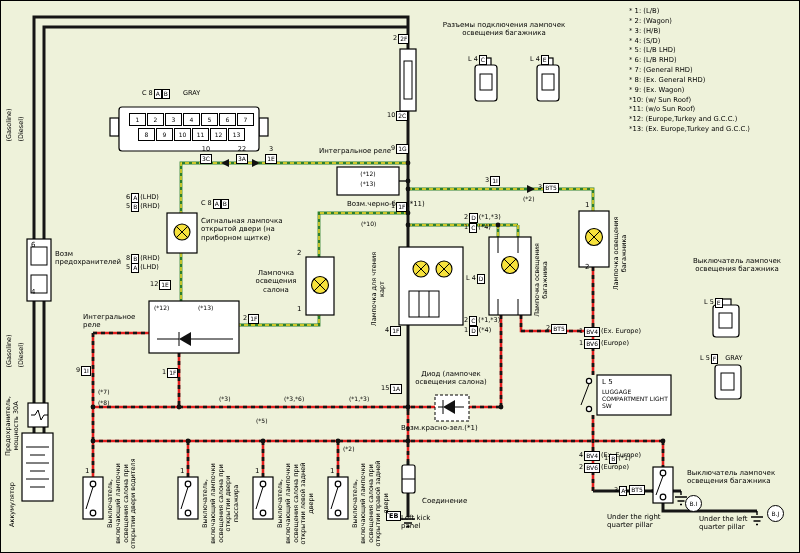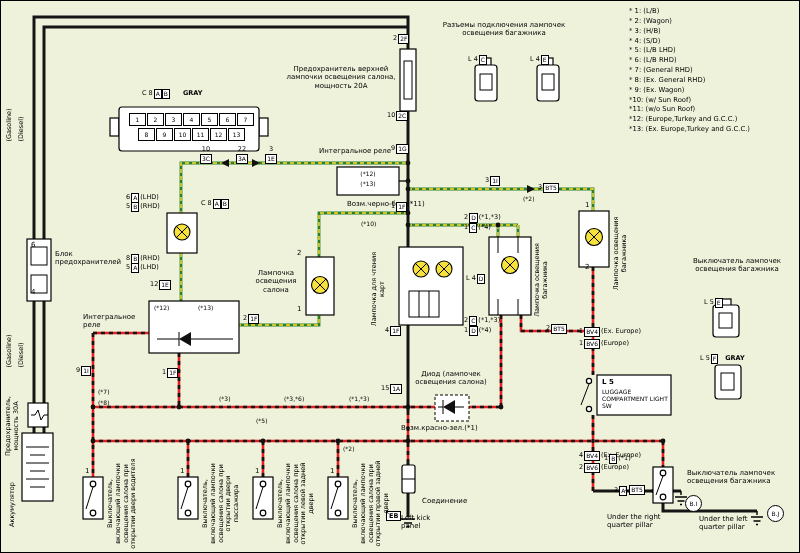--- a/index.html
+++ b/index.html
@@ -15,21 +15,21 @@
 .gy{stroke:#ffdf2b;stroke-width:1.4;fill:none;stroke-dasharray:4 3}
 .cr{fill:#fff;stroke:#000;stroke-width:1.2}
 .lampc{fill:#f7e23c;stroke:#000;stroke-width:1.1}
 .thin{stroke:#000;stroke-width:1;fill:none}
 .thk{stroke:#000;stroke-width:1.4;fill:none}
 .dot{fill:#111}
 .arr{fill:#111}
 .lbl{position:absolute;font-size:7px;line-height:1.18;color:#000}
 .s{font-size:6px}
 .c{text-align:center}
-.b{font-weight:bold}
+.b{font-weight:normal}
 .nw{white-space:nowrap}
 .vlab{position:absolute;transform:rotate(-90deg);transform-origin:0 0;font-size:6.5px;line-height:1.2;text-align:center}
 .pn{display:inline-block;font-size:6.5px;vertical-align:middle;padding:0 1px}
 .pb{display:inline-block;border:1px solid #000;background:#fff;padding:0 1px;font-size:6px;line-height:1.35;vertical-align:middle}
 .legend{position:absolute;left:628px;top:6px;width:168px;font-size:6.8px;line-height:1.45}
 .circ{position:absolute;width:17px;height:17px;border:1px solid #000;border-radius:50%;background:#fff;font-size:6px;display:flex;align-items:center;justify-content:center}
 .ebbox{position:absolute;border:1px solid #000;background:#fff;font-size:6.5px;padding:0 2px;font-weight:bold}
 .pins-row{position:absolute;display:flex}
 .pins-row span{width:17px;height:13px;border:1px solid #000;font-size:6px;display:flex;align-items:center;justify-content:center;background:#fff;margin-right:1px}
 </style>
@@ -283,21 +283,20 @@
     </div>
 <div class="pins-row" style="left:137px;top:127px">
       <span>8</span>
       <span>9</span>
       <span>10</span>
       <span>11</span>
       <span>12</span>
       <span>13</span>
     </div>
 
-<div class="lbl c" style="left:278px;top:64px;width:124px">Предохранитель верхней лампочки освещения салона, мощность 20A</div>
 <div class="lbl c" style="left:436px;top:20px;width:134px">Разъемы подключения лампочек освещения багажника</div>
 <div class="lbl nw" style="left:466px;top:54px"><span class="pn">L 4</span><span class="pb">C</span></div>
 <div class="lbl nw" style="left:528px;top:54px"><span class="pn">L 4</span><span class="pb">E</span></div>
 
 <div class="lbl nw" style="left:318px;top:146px">Интегральное реле</div>
 <div class="lbl c s" style="left:340px;top:169px;width:54px">(*12)</div>
 <div class="lbl c s" style="left:340px;top:179px;width:54px">(*13)</div>
 
 <div class="lbl c" style="left:196px;top:145px;width:18px"><span class="pn">10</span><br><span class="pb">3C</span></div>
 <div class="lbl c" style="left:232px;top:145px;width:18px"><span class="pn">22</span><br><span class="pb">3A</span></div>
@@ -311,22 +310,23 @@
 <div class="lbl nw" style="left:536px;top:182px"><span class="pn">3</span><span class="pb">BT5</span></div>
 <div class="lbl nw" style="left:346px;top:199px">Возм.черно-бел.(*11)</div>
 <div class="lbl nw" style="left:389px;top:201px"><span class="pn">1</span><span class="pb">1F</span></div>
 <div class="lbl nw s" style="left:360px;top:219px">(*10)</div>
 
 <div class="lbl nw" style="left:124px;top:192px"><span class="pn">6</span><span class="pb">A</span><span class="pn s">(LHD)</span></div>
 <div class="lbl nw" style="left:124px;top:201px"><span class="pn">5</span><span class="pb">B</span><span class="pn s">(RHD)</span></div>
 <div class="lbl nw" style="left:199px;top:198px"><span class="pn">C 8</span><span class="pb">A</span><span class="pb">B</span></div>
 <div class="lbl nw" style="left:124px;top:253px"><span class="pn">8</span><span class="pb">B</span><span class="pn s">(RHD)</span></div>
 <div class="lbl nw" style="left:124px;top:262px"><span class="pn">5</span><span class="pb">A</span><span class="pn s">(LHD)</span></div>
-
-<div class="lbl" style="left:54px;top:249px;width:84px">Блок предохранителей</div>
+<div class="lbl" style="left:200px;top:216px;width:98px">Сигнальная лампочка открытой двери (на приборном щитке)</div>
+
+<div class="lbl" style="left:54px;top:249px;width:84px">Возм предохранителей</div>
 <div class="lbl" style="left:30px;top:240px">6</div>
 <div class="lbl" style="left:30px;top:287px">4</div>
 
 <div class="vlab" style="left:5px;top:150px;width:52px">(Gasoline)</div>
 <div class="vlab" style="left:17px;top:154px;width:52px">(Diesel)</div>
 <div class="vlab" style="left:5px;top:376px;width:52px">(Gasoline)</div>
 <div class="vlab" style="left:17px;top:380px;width:52px">(Diesel)</div>
 <div class="vlab" style="left:4px;top:462px;width:74px">Предохранитель, мощность 30A</div>
 <div class="vlab" style="left:8px;top:543px;width:79px">Аккумулятор</div>
 

